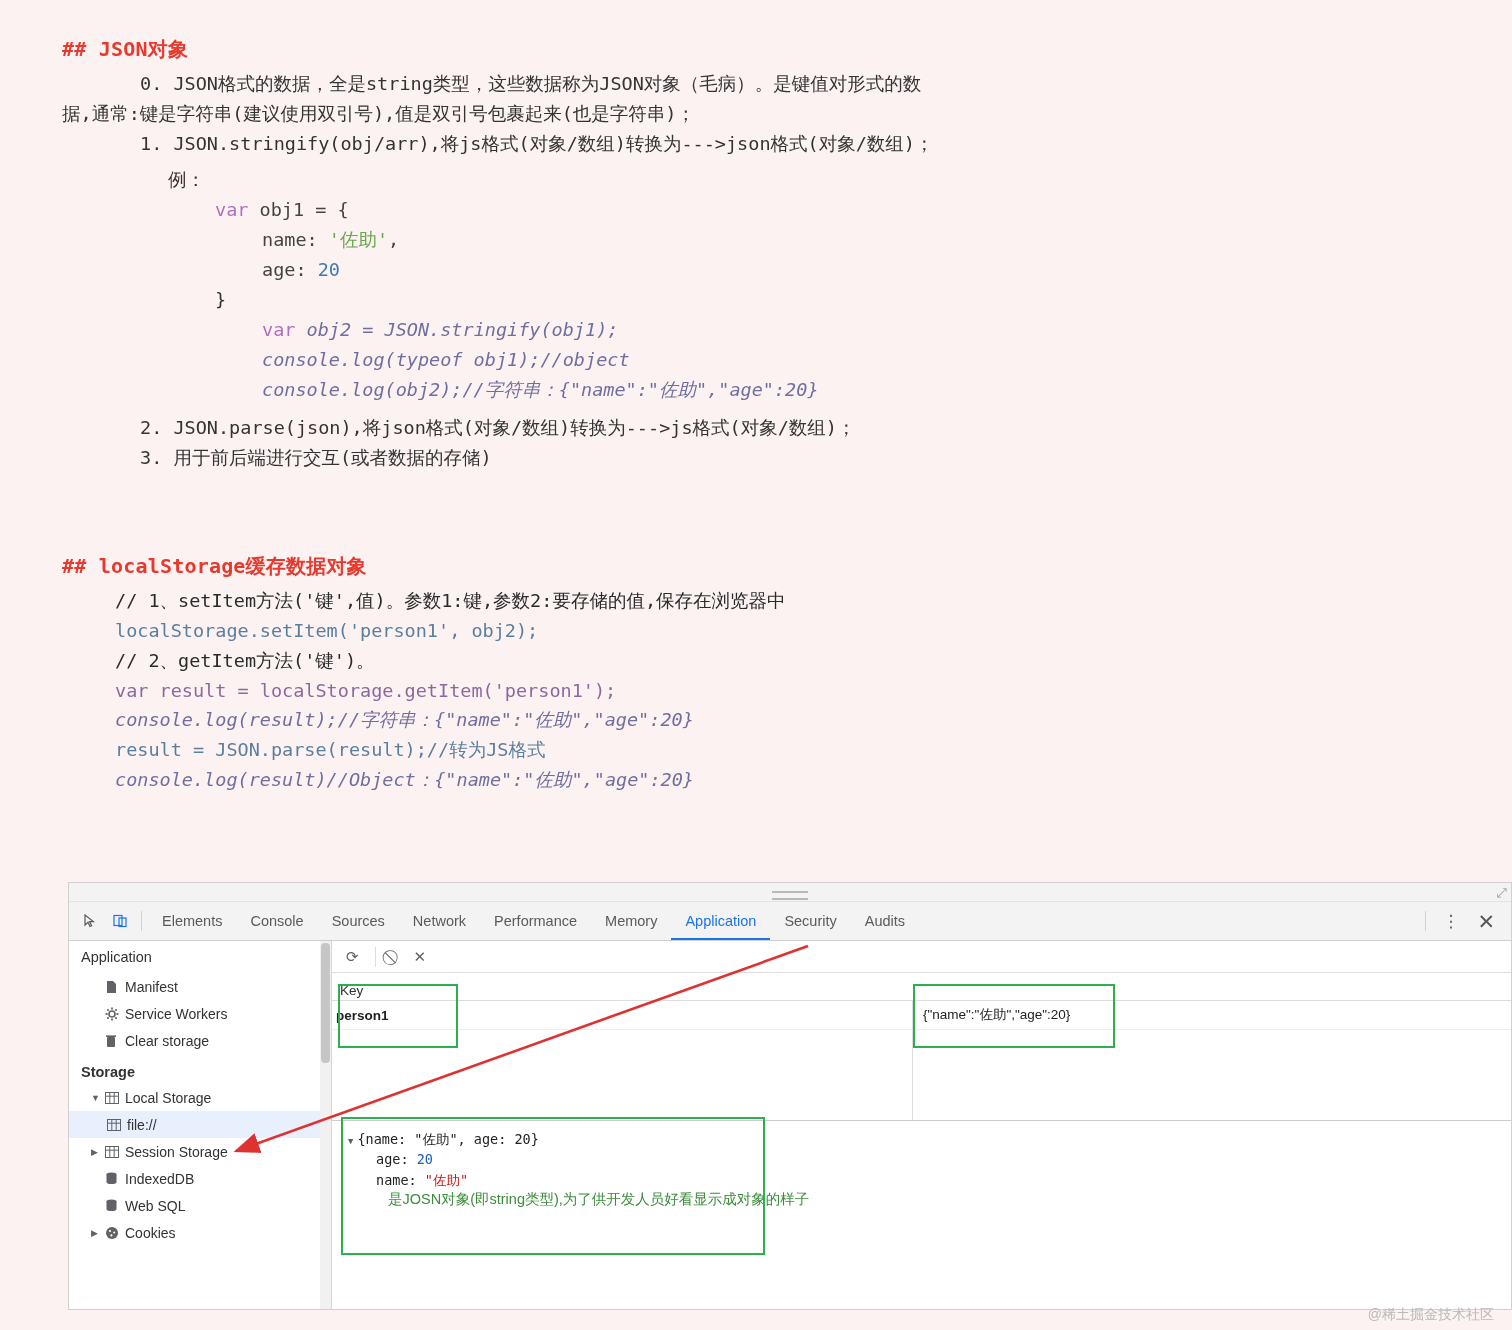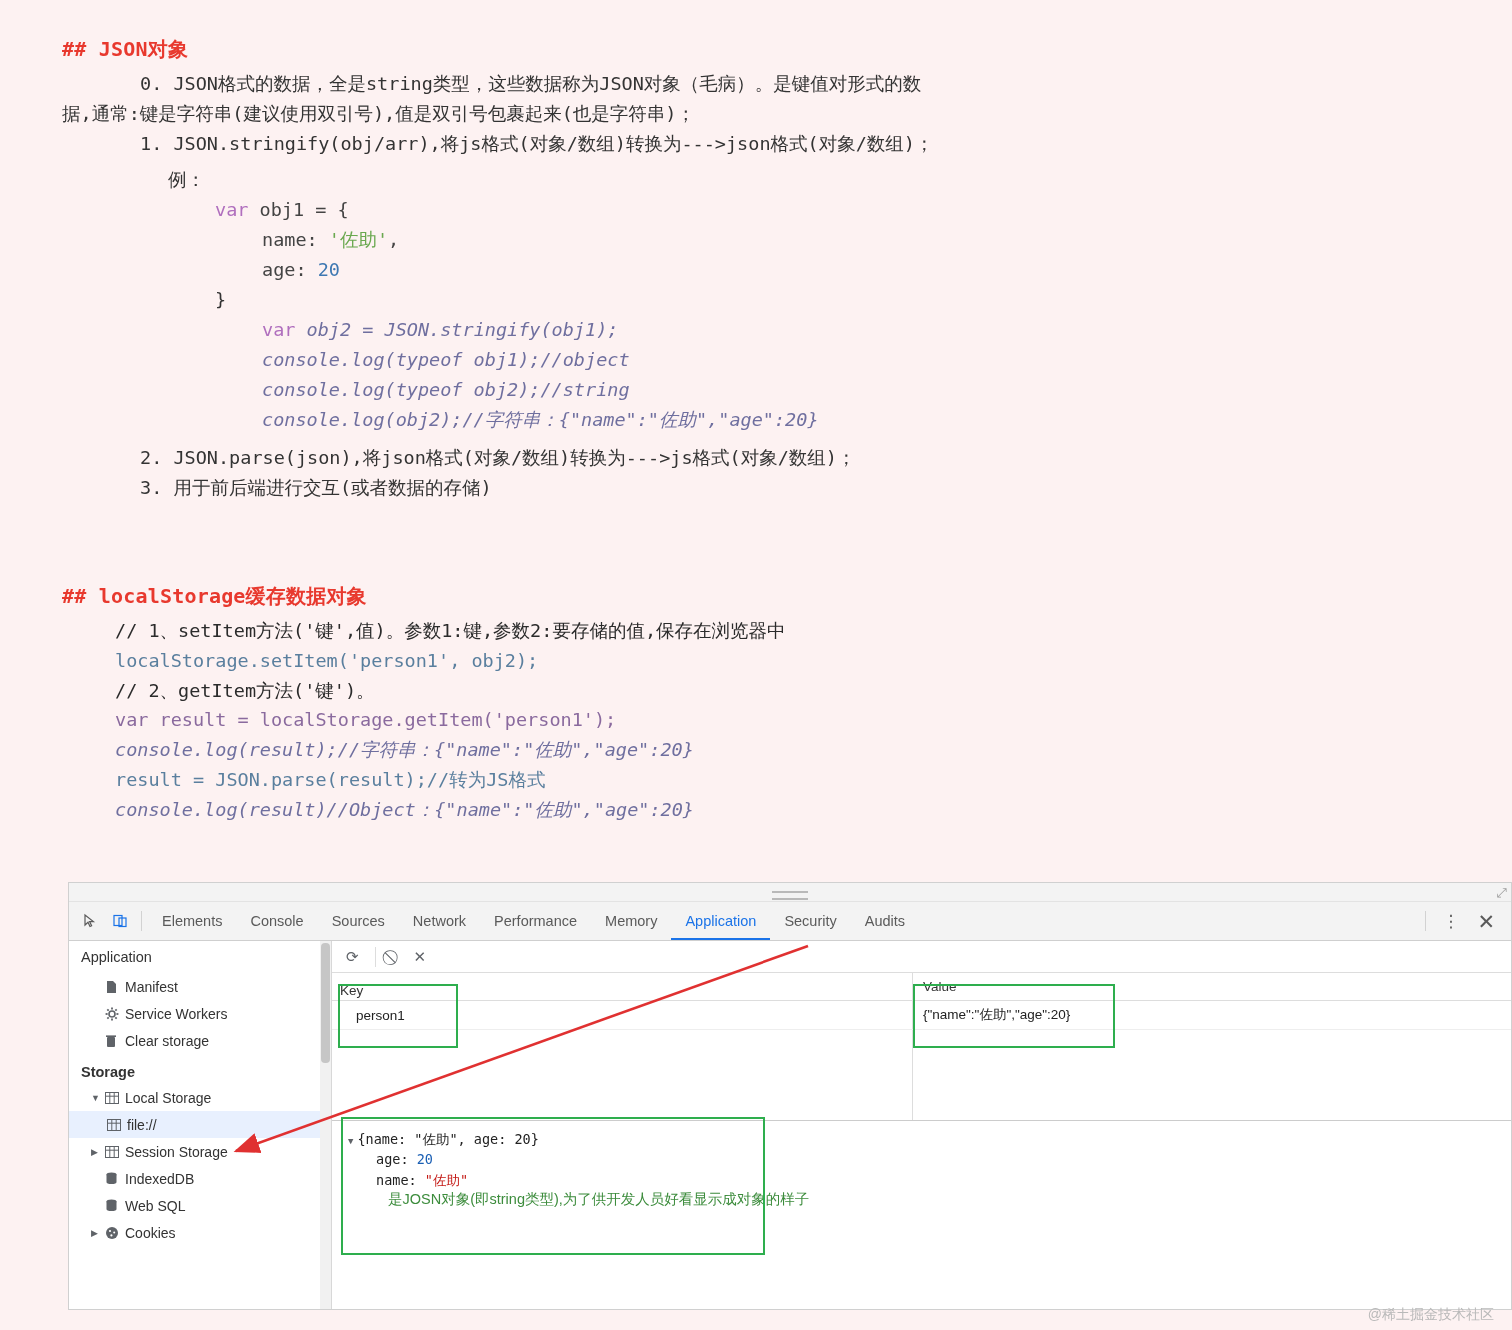--- a/index.html
+++ b/index.html
@@ -253,21 +253,21 @@
   .th-key { width: 580px; padding-left: 8px; box-sizing: border-box; margin-top: 8px; }
   .th-val { flex: 1; padding-left: 10px; border-left: 1px solid #ddd; box-sizing: border-box; height: 27px; line-height: 27px;}
   .table-row {
     display: flex;
     height: 28px;
     font-size: 13.5px;
     color: #222;
     align-items: center;
     border-bottom: 1px solid #eee;
   }
-  .td-key { width: 580px; padding-left: 24px; box-sizing: border-box; }
+  .td-key { width: 580px; padding-left: 4px; box-sizing: border-box; font-weight: bold; }
   .td-val { flex: 1; padding-left: 10px; border-left: 1px solid #ddd; box-sizing: border-box; height: 28px; line-height: 28px;}
   .rows-fill {
     flex: 1;
     background: #fff;
     position: relative;
   }
   .rows-fill .vline {
     position: absolute;
     left: 580px; top: 0; bottom: 0;
     width: 1px;
@@ -342,21 +342,20 @@
 
     <div class="line indent5"><span class="plain">name: </span><span class="str">'佐助'</span><span class="plain">,</span></div>
 
     <div class="line indent5"><span class="plain">age: </span><span class="num">20</span></div>
 
     <div class="line indent4">}</div>
 
     <div class="line indent4" style="margin-left:262px"><span class="kw">var</span><span class="ital"> obj2 = JSON.stringify(obj1);</span></div>
 
     <div class="line ital" style="margin-left:262px">console.log(typeof obj1);//object</div>
-    <div class="line ital" style="margin-left:262px">console.log(typeof obj2);//string</div>
     <div class="line ital" style="margin-left:262px">console.log(obj2);//字符串：{"name":"佐助","age":20}</div>
 
     <div class="line indent2" style="margin-top:8px">2. JSON.parse(json),将json格式(对象/数组)转换为---&gt;js格式(对象/数组)；</div>
     <div class="line indent2">3. 用于前后端进行交互(或者数据的存储)</div>
 
     <div class="heading" style="margin-top:80px">## localStorage缓存数据对象</div>
 
     <div class="line indent-ls blackish">// 1、setItem方法('键',值)。参数1:键,参数2:要存储的值,保存在浏览器中</div>
     <div class="line indent-ls" style="color:#5a7f9e">localStorage.setItem('person1', obj2);</div>
     <div class="line indent-ls blackish">// 2、getItem方法('键')。</div>
@@ -534,21 +533,20 @@
 
         <div class="dt-toolbar">
           <span class="refresh">⟳</span>
           <span class="tb-divider"></span>
           <span class="tb-ico">⃠</span>
           <span class="tb-ico">✕</span>
         </div>
 
         <div class="table-head">
           <div class="th-key">Key</div>
-          <div class="th-val">Value</div>
         </div>
 
         <div class="table-row">
           <div class="td-key">person1</div>
           <div class="td-val">{"name":"佐助","age":20}</div>
         </div>
 
         <div class="rows-fill">
           <div class="vline"></div>
         </div>

